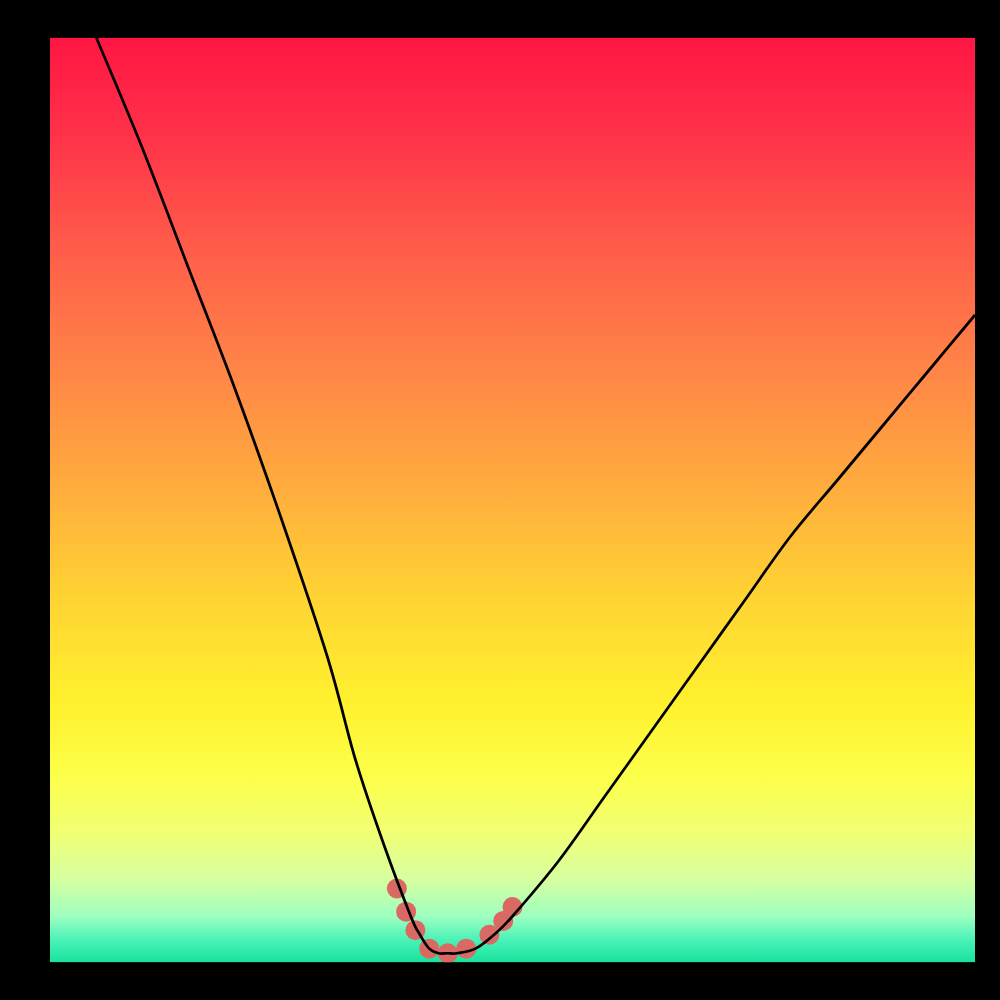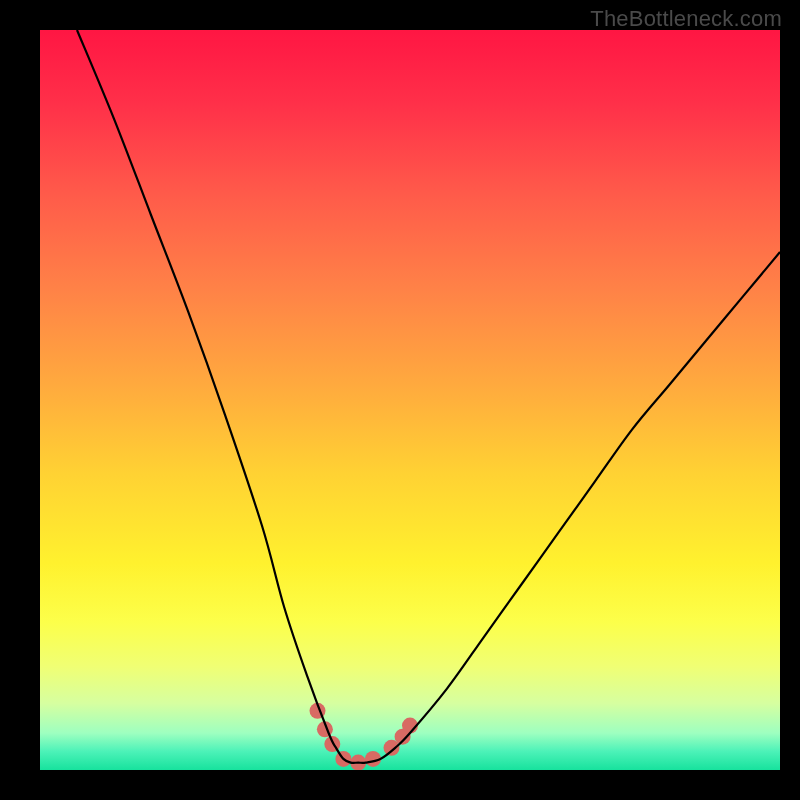--- a/index.html
+++ b/index.html
@@ -84,14 +84,13 @@
           <circle cx="303.40" cy="728.90" r="8" fill="#d86a63"></circle>
           <circle cx="318.20" cy="732.60" r="8" fill="#d86a63"></circle>
           <circle cx="333.00" cy="728.90" r="8" fill="#d86a63"></circle>
           <circle cx="351.50" cy="717.80" r="8" fill="#d86a63"></circle>
           <circle cx="362.60" cy="706.70" r="8" fill="#d86a63"></circle>
           <circle cx="370.00" cy="695.60" r="8" fill="#d86a63"></circle>
         </g>
       <path id="curve-path" fill="none" stroke="#000000" stroke-width="2.2" d="M 37.00 0.00 C 43.17 14.80, 61.67 57.97, 74.00 88.80 C 86.33 119.63, 98.67 152.93, 111.00 185.00 C 123.33 217.07, 135.67 247.90, 148.00 281.20 C 160.33 314.50, 172.67 349.03, 185.00 384.80 C 197.33 420.57, 212.13 463.73, 222.00 495.80 C 231.87 527.87, 236.80 552.53, 244.20 577.20 C 251.60 601.87, 259.00 622.83, 266.40 643.80 C 273.80 664.77, 283.67 690.67, 288.60 703.00 C 293.53 715.33, 293.53 713.48, 296.00 717.80 C 298.47 722.12, 300.93 726.43, 303.40 728.90 C 305.87 731.37, 308.33 731.98, 310.80 732.60 C 313.27 733.22, 315.73 732.60, 318.20 732.60 C 320.67 732.60, 321.90 733.22, 325.60 732.60 C 329.30 731.98, 335.47 731.37, 340.40 728.90 C 345.33 726.43, 350.27 722.12, 355.20 717.80 C 360.13 713.48, 361.37 712.87, 370.00 703.00 C 378.63 693.13, 394.67 674.63, 407.00 658.60 C 419.33 642.57, 431.67 624.07, 444.00 606.80 C 456.33 589.53, 468.67 572.27, 481.00 555.00 C 493.33 537.73, 505.67 520.47, 518.00 503.20 C 530.33 485.93, 542.67 468.67, 555.00 451.40 C 567.33 434.13, 579.67 415.63, 592.00 399.60 C 604.33 383.57, 616.67 370.00, 629.00 355.20 C 641.33 340.40, 653.67 325.60, 666.00 310.80 C 678.33 296.00, 690.67 281.20, 703.00 266.40 C 715.33 251.60, 733.83 229.40, 740.00 222.00"></path>
     </svg>
   </div>
-  <div class="watermark">TheBottleneck.com</div>
 </div>
 
 </body></html>

